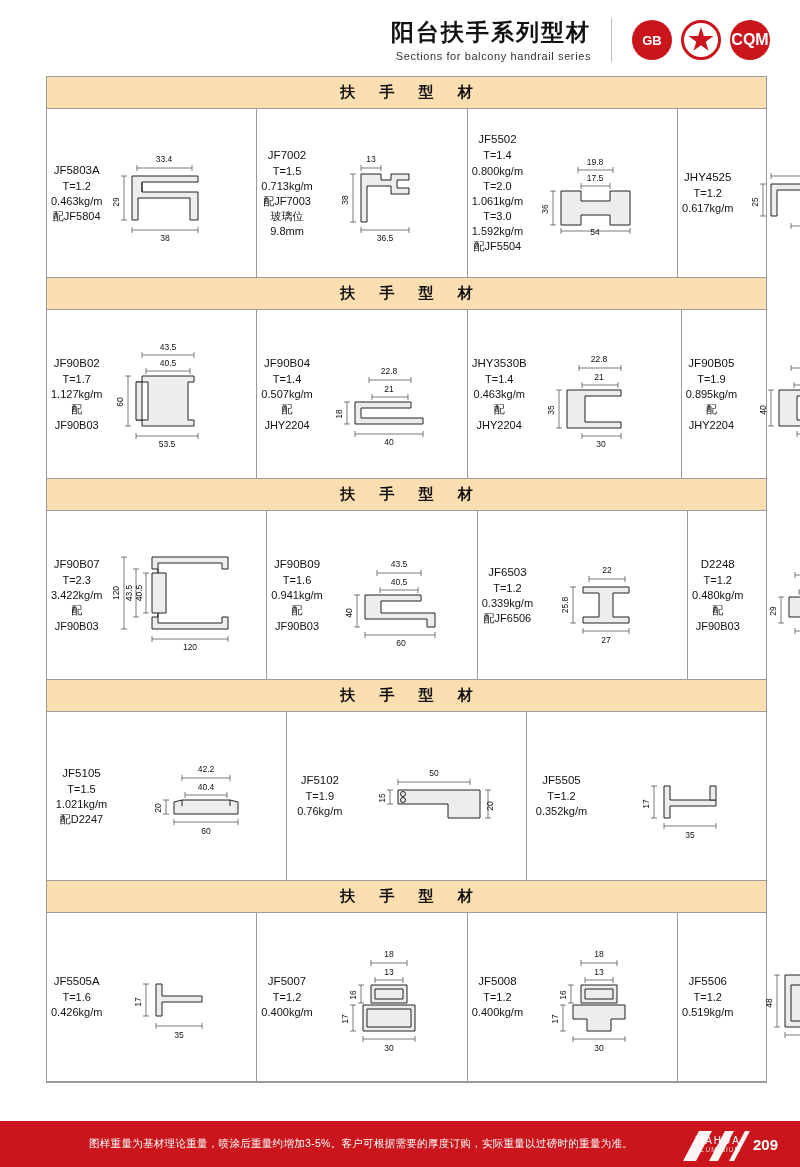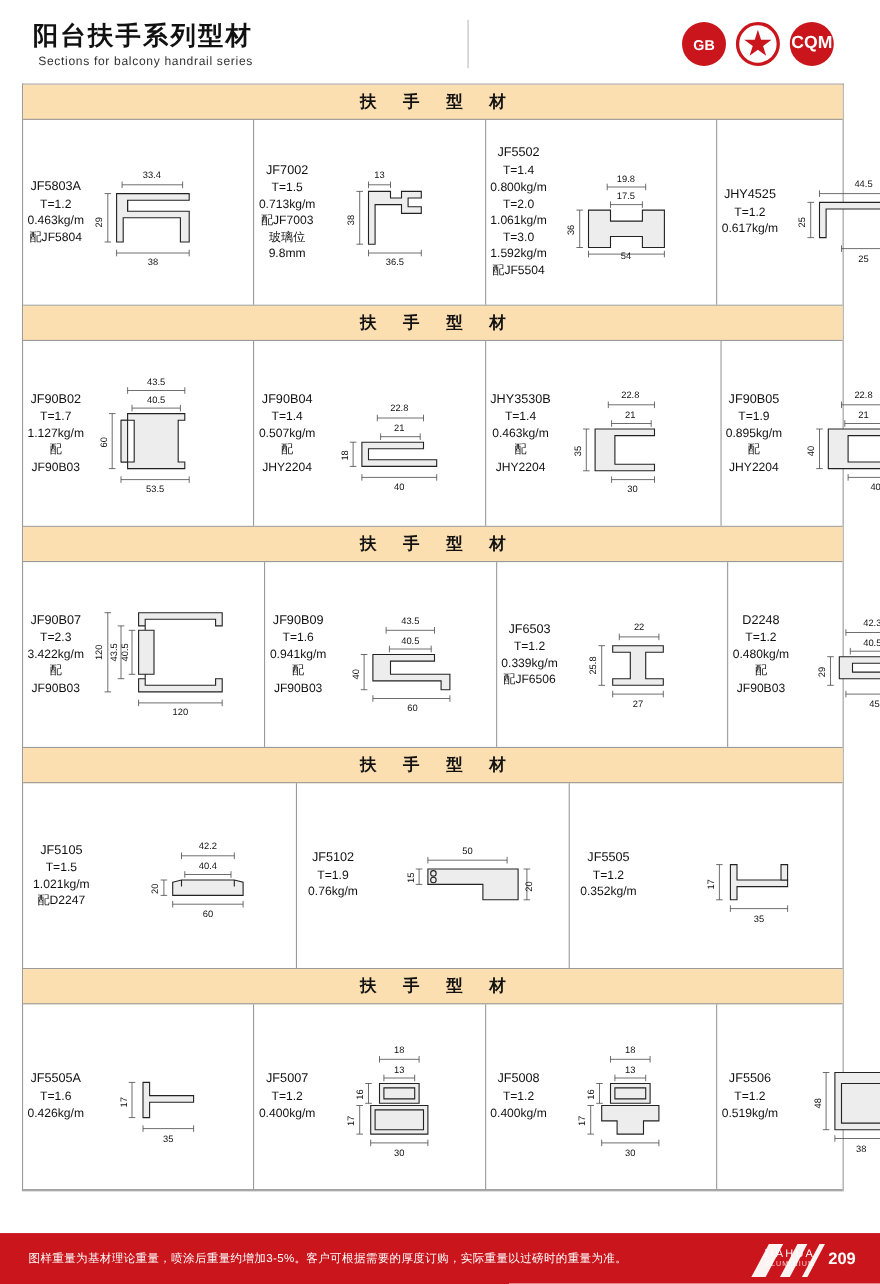--- a/index.html
+++ b/index.html
@@ -9,22 +9,22 @@
     background: #ffffff;
     font-family: "Liberation Sans", sans-serif;
     color: #111;
     position: relative;
     overflow: hidden;
   }
   .page { width: 800px; height: 1167px; position: relative; }
 
   
   .header {
-    display: flex; align-items: center; justify-content: space-between;
-    padding: 18px 42px 10px 30px;
+    display: flex; align-items: center; justify-content: flex-end;
+    padding: 18px 30px 10px 30px;
     gap: 14px;
   }
   .header-titles { text-align: right; }
   .header-cn {
     font-size: 23px; font-weight: bold; letter-spacing: 2px; color:#111;
     line-height: 1.25;
   }
   .header-en {
     font-size: 11px; color:#333; letter-spacing: .6px; margin-top:3px;
   }
@@ -39,21 +39,21 @@
   .logo.ring { background:#fff; border:3px solid #c9151b; color:#c9151b; }
   .logo .lg-txt { font-size:13px; font-weight:bold; line-height:1; }
   .logo-star {
     position:absolute; width:26px; height:26px;
     background:#c9151b;
     clip-path: polygon(50% 0%, 61% 35%, 98% 35%, 68% 57%, 79% 91%, 50% 70%, 21% 91%, 32% 57%, 2% 35%, 39% 35%);
   }
 
   
   .sheet {
-    margin: 4px 33px 0 20px;
+    margin: 4px 33px 0 46px;
     border: 1px solid #9a9a9a;
     border-bottom: none;
   }
   .band {
     background: #fbdfb0;
     border-bottom: 1px solid #9a9a9a;
     text-align:center;
     font-size: 15px;
     font-weight: bold;
     letter-spacing: 10px;
@@ -86,22 +86,23 @@
   .dim { stroke:#444; stroke-width:.7; fill:none; }
   .dtxt { font-size:8.5px; fill:#111; font-family:"Liberation Sans", sans-serif; }
 
   
   .footer {
     position:absolute; left:0; bottom:0; width:800px; height:46px;
     background:#c9151b;
     display:flex; align-items:center;
   }
   .footer-text {
-    color:#fff; font-size:10.5px; padding-left:26px; letter-spacing:.3px;
+    color:#fff; font-size:10.5px; padding-left:44px; letter-spacing:.3px;
     flex: 1 1 auto;
+    margin-left: 45px;
   }
   .footer-brand {
     display:flex; align-items:center; height:46px;
   }
   .brand-name { text-align:right; color:#fff; line-height:1.1; padding-right:6px; }
   .brand-cn { font-size:10px; letter-spacing:2px; }
   .brand-en { font-size:6.5px; letter-spacing:1px; color:#f4c9cb; }
   .page-no {
     color:#fff; font-size:15px; font-weight:bold; padding: 0 22px 0 6px;
   }

